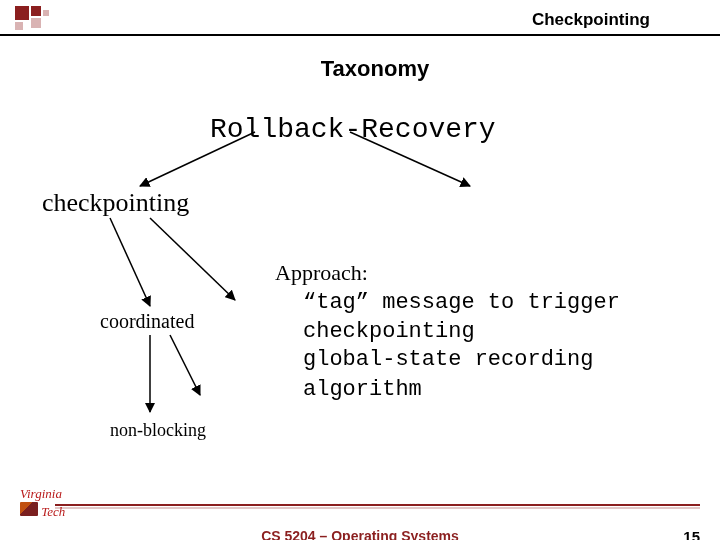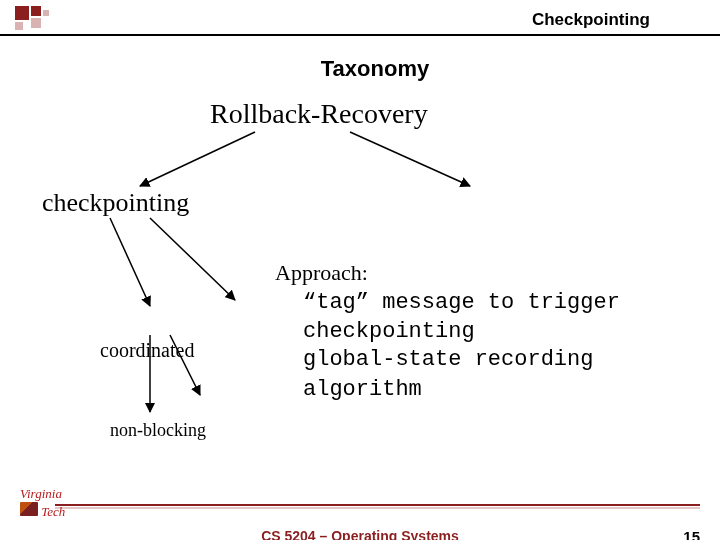--- a/index.html
+++ b/index.html
@@ -46,23 +46,23 @@
     <span class="sq lt" style="left:31px; top:18px; width:10px; height:10px;"></span>
     <span class="sq lt" style="left:15px; top:22px; width:8px; height:8px;"></span>
     <span class="sq lt" style="left:43px; top:10px; width:6px; height:6px;"></span>
   </div>
 
   <div class="header-bar"></div>
   <div class="header-title">Checkpointing</div>
 
   <div class="slide-title">Taxonomy</div>
 
-  <div class="node root" style="left:210px; top:98px;">Rollback-Recovery</div>
+  <div class="node root" style="left:210px; top:114px;font-family:Liberation Mono, monospace;">Rollback-Recovery</div>
   <div class="node l1" style="left:42px; top:188px;">checkpointing</div>
-  <div class="node l2" style="left:100px; top:310px;margin-top:29px;">coordinated</div>
+  <div class="node l2" style="left:100px; top:310px;">coordinated</div>
   <div class="node l3" style="left:110px; top:420px;">non-blocking</div>
 
   <svg class="arrows">
     <defs>
       <marker id="ah" viewBox="0 0 10 10" refX="9" refY="5" markerWidth="7" markerHeight="7" orient="auto-start-reverse">
         <path d="M 0 0 L 10 5 L 0 10 z" fill="#000"></path>
       </marker>
     </defs>
 
     <line x1="255" y1="132" x2="140" y2="186" stroke="#000" stroke-width="1.5" marker-end="url(#ah)"></line>

